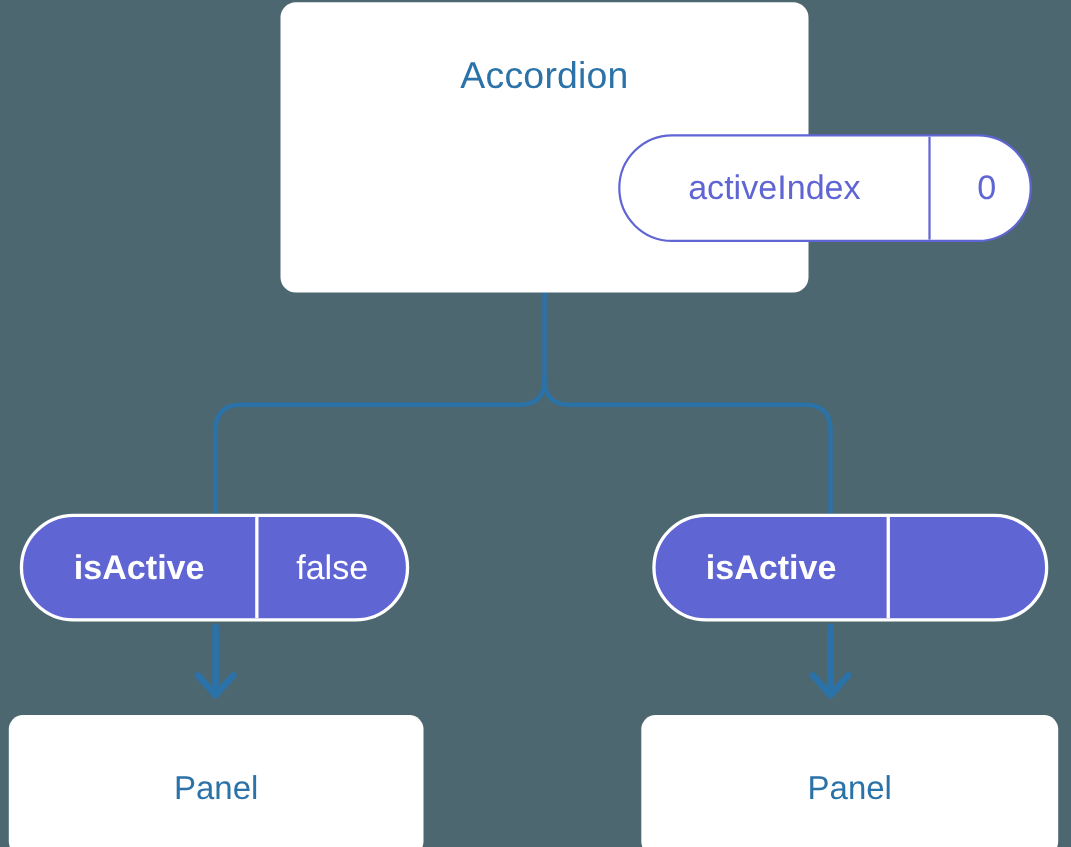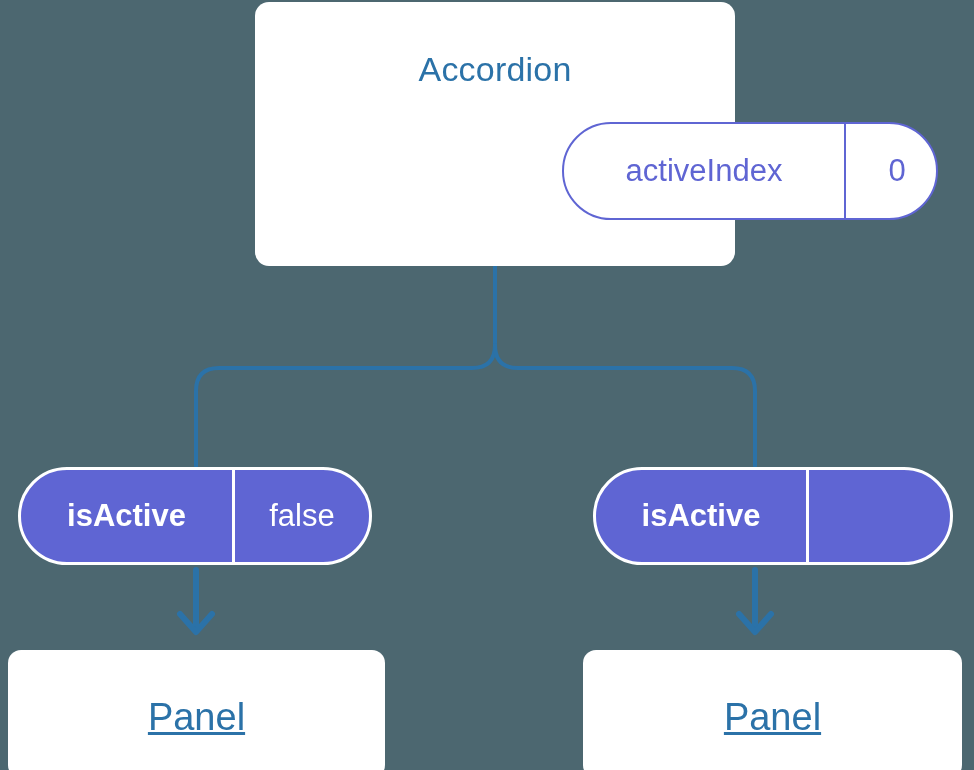--- a/index.html
+++ b/index.html
@@ -141,23 +141,22 @@
     position: absolute;
     background: #ffffff;
     border-radius: 13px;
     display: flex;
     align-items: center;
     justify-content: center;
     box-sizing: border-box;
   }
   .panel-card .card-label {
     color: #2b72a8;
-    font-size: 38px;
+    font-size: 30px;
     margin-top: 6px;
-    text-decoration: underline;
   }
   #panel-left {
     left: 8px;
     top: 650px;
     width: 377px;
     height: 128px;
   }
   #panel-right {
     left: 583px;
     top: 650px;

